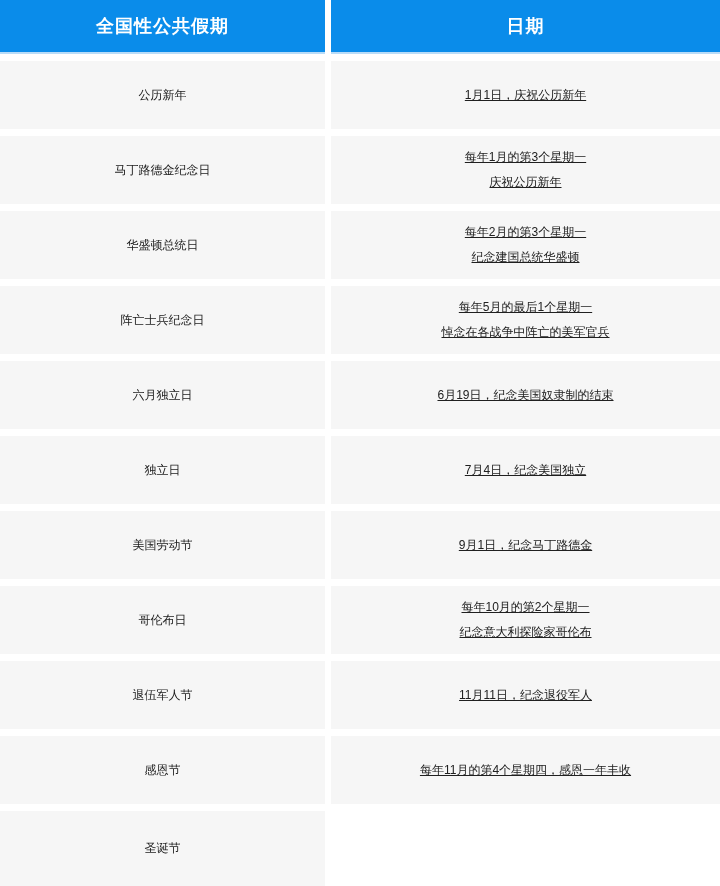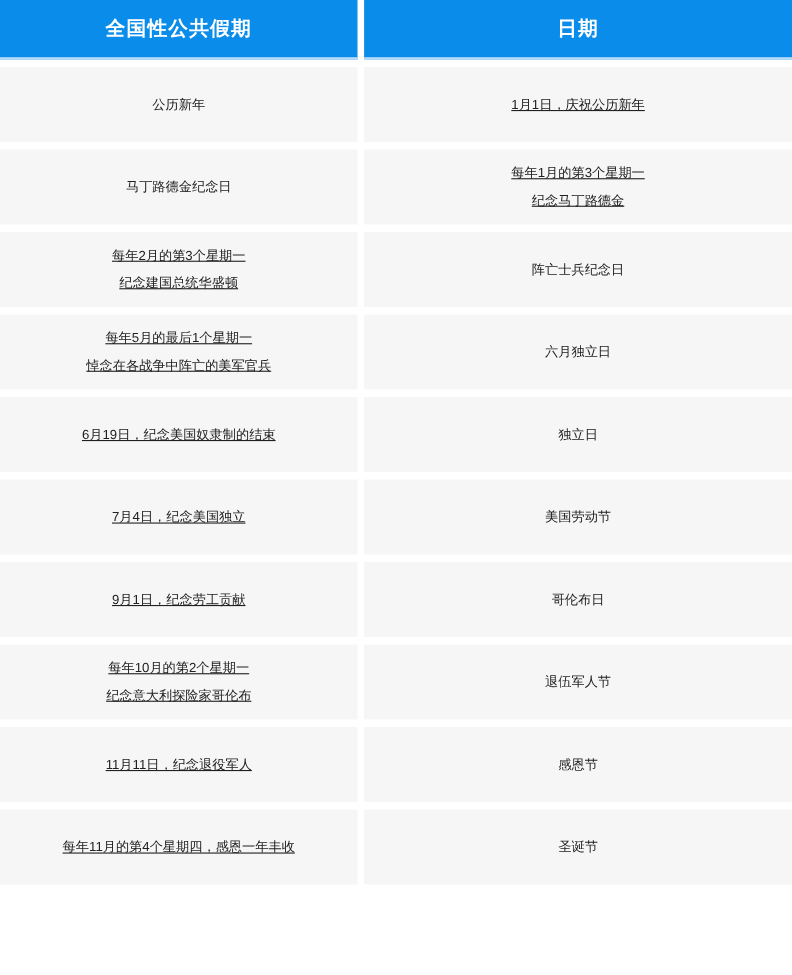--- a/index.html
+++ b/index.html
@@ -61,23 +61,24 @@
     <div class="cell header">日期</div>
 
       <div class="cell body">公历新年</div>
       <div class="cell body">
         <span class="line">1月1日，庆祝公历新年</span>
       </div>
 
       <div class="cell body">马丁路德金纪念日</div>
       <div class="cell body">
         <span class="line">每年1月的第3个星期一</span>
-        <span class="line">纪念马丁路德金</span>
+        <span class="line">庆祝公历新年</span>
       </div>
 
+      <div class="cell body">华盛顿总统日</div>
       <div class="cell body">
         <span class="line">每年2月的第3个星期一</span>
         <span class="line">纪念建国总统华盛顿</span>
       </div>
 
       <div class="cell body">阵亡士兵纪念日</div>
       <div class="cell body">
         <span class="line">每年5月的最后1个星期一</span>
         <span class="line">悼念在各战争中阵亡的美军官兵</span>
       </div>
@@ -87,21 +88,21 @@
         <span class="line">6月19日，纪念美国奴隶制的结束</span>
       </div>
 
       <div class="cell body">独立日</div>
       <div class="cell body">
         <span class="line">7月4日，纪念美国独立</span>
       </div>
 
       <div class="cell body">美国劳动节</div>
       <div class="cell body">
-        <span class="line">9月1日，纪念劳工贡献</span>
+        <span class="line">9月1日，纪念马丁路德金</span>
       </div>
 
       <div class="cell body">哥伦布日</div>
       <div class="cell body">
         <span class="line">每年10月的第2个星期一</span>
         <span class="line">纪念意大利探险家哥伦布</span>
       </div>
 
       <div class="cell body">退伍军人节</div>
       <div class="cell body">

